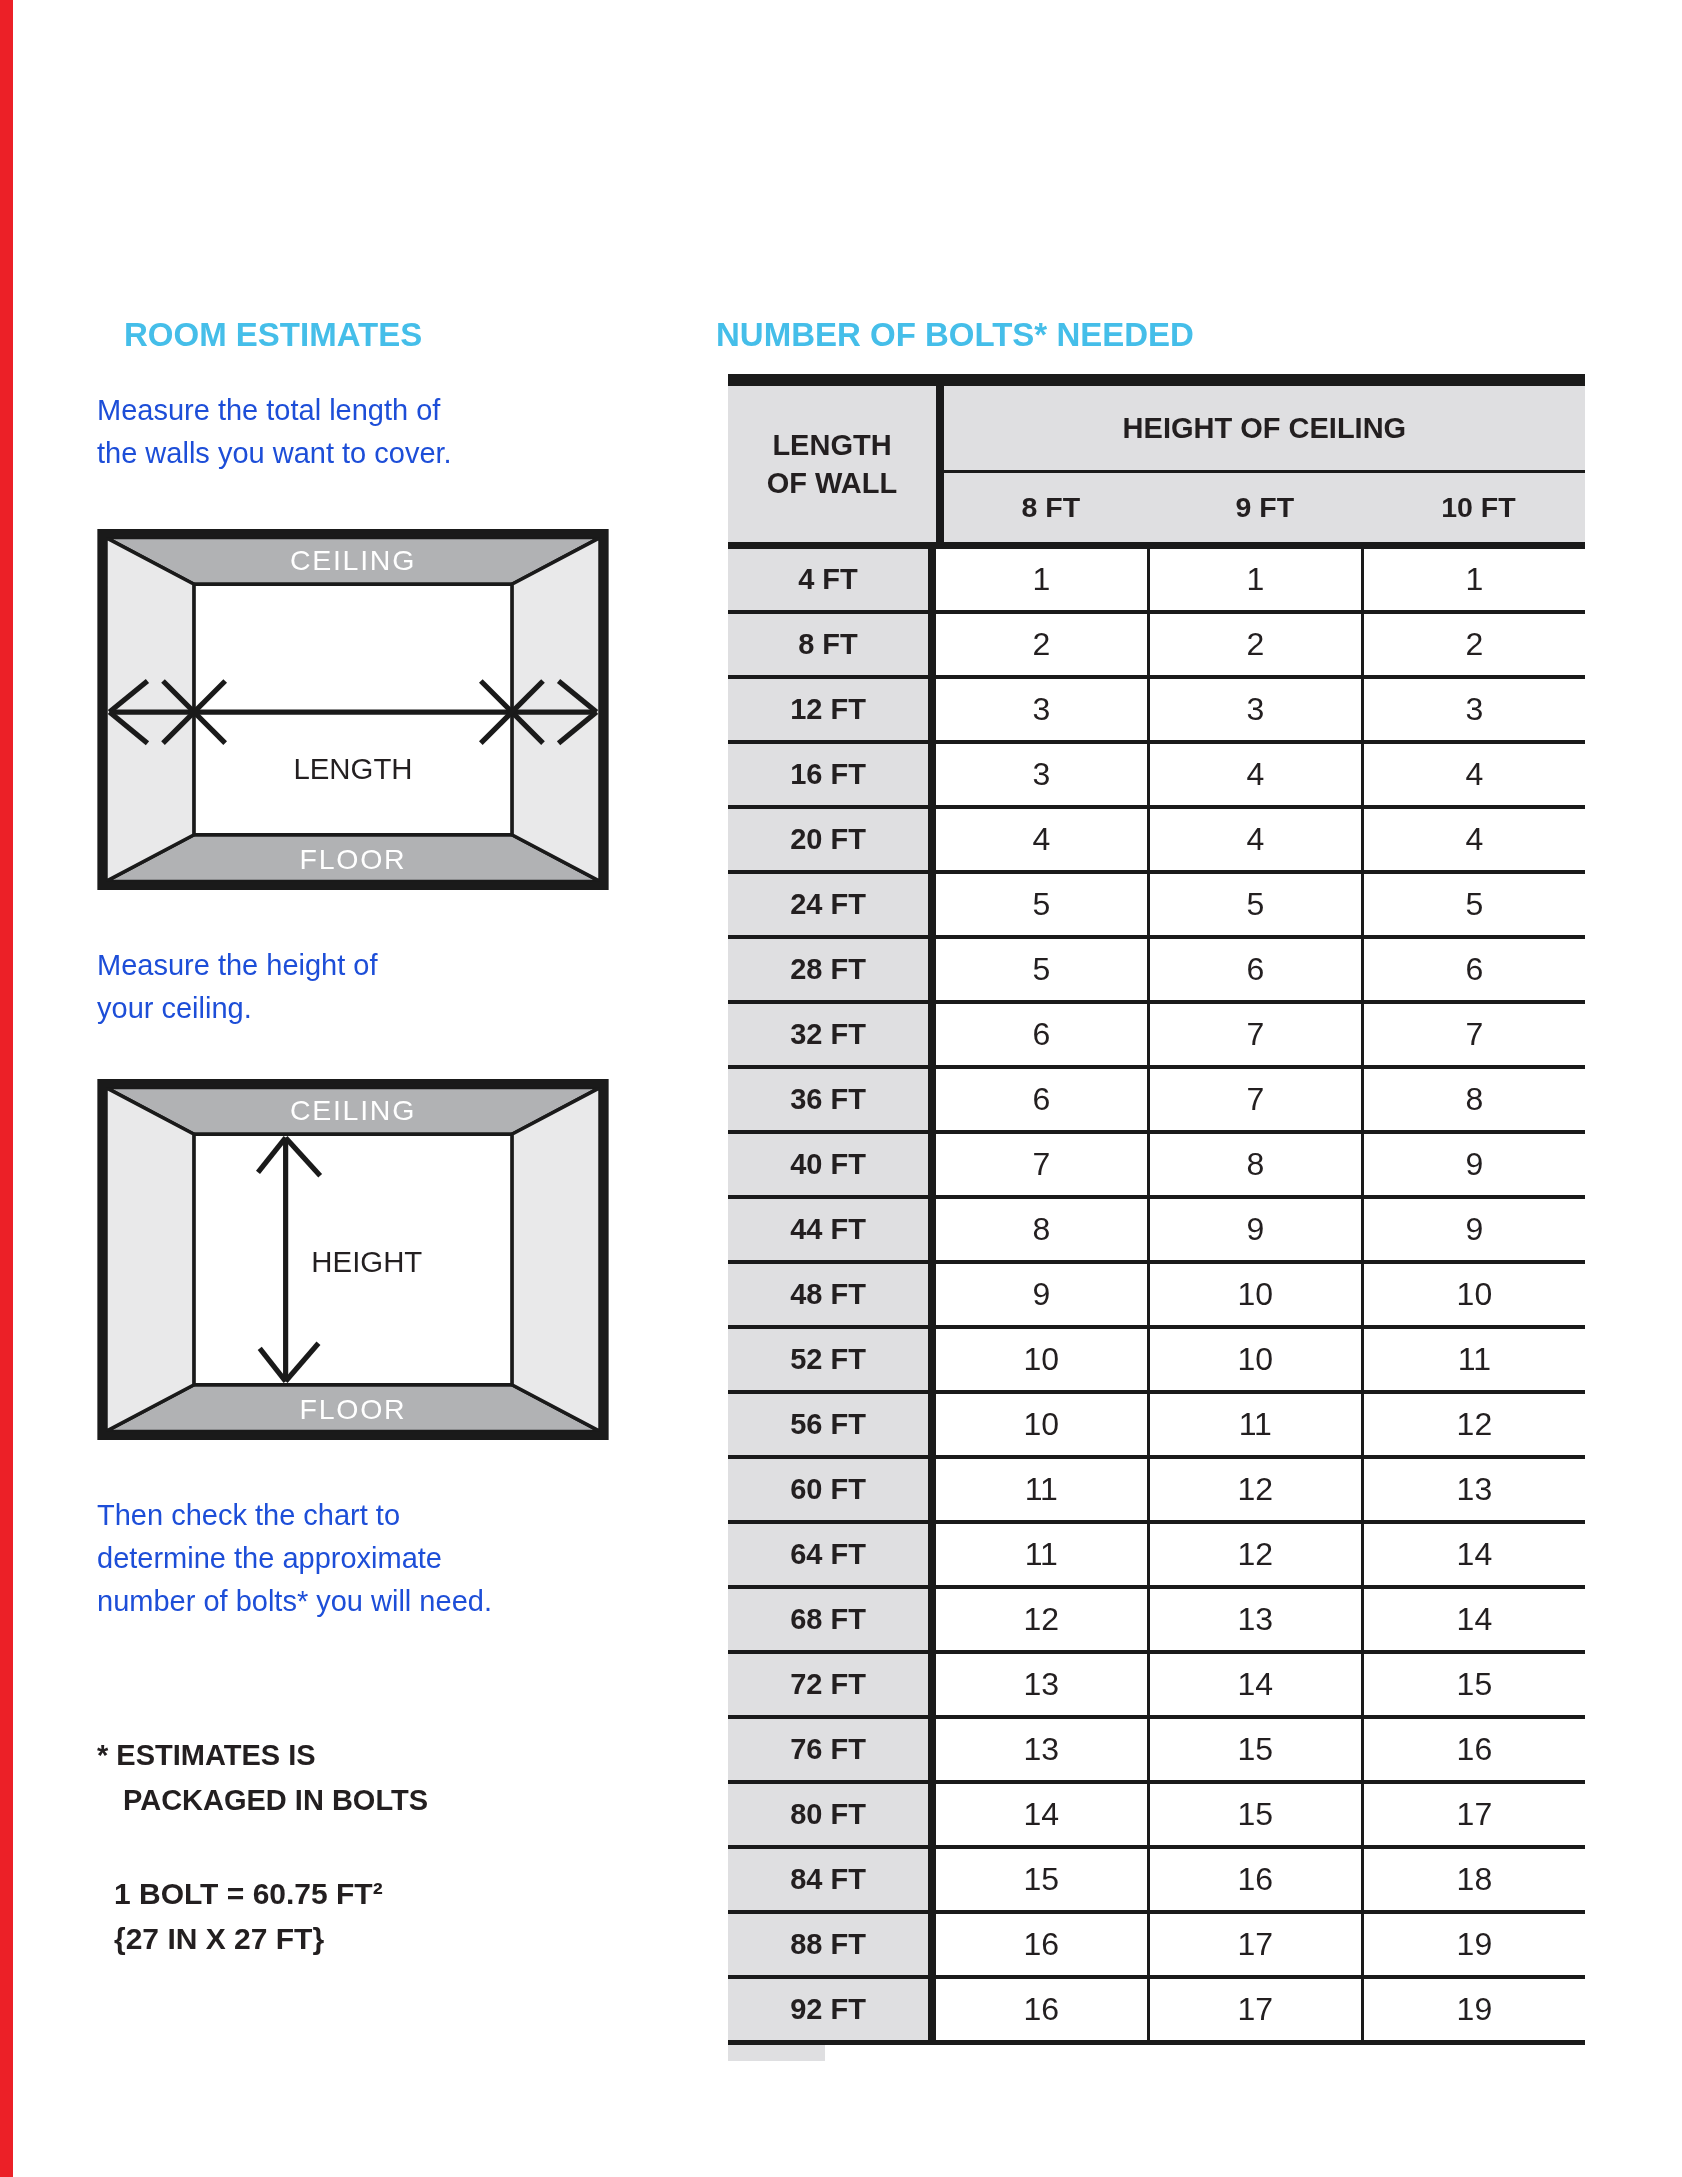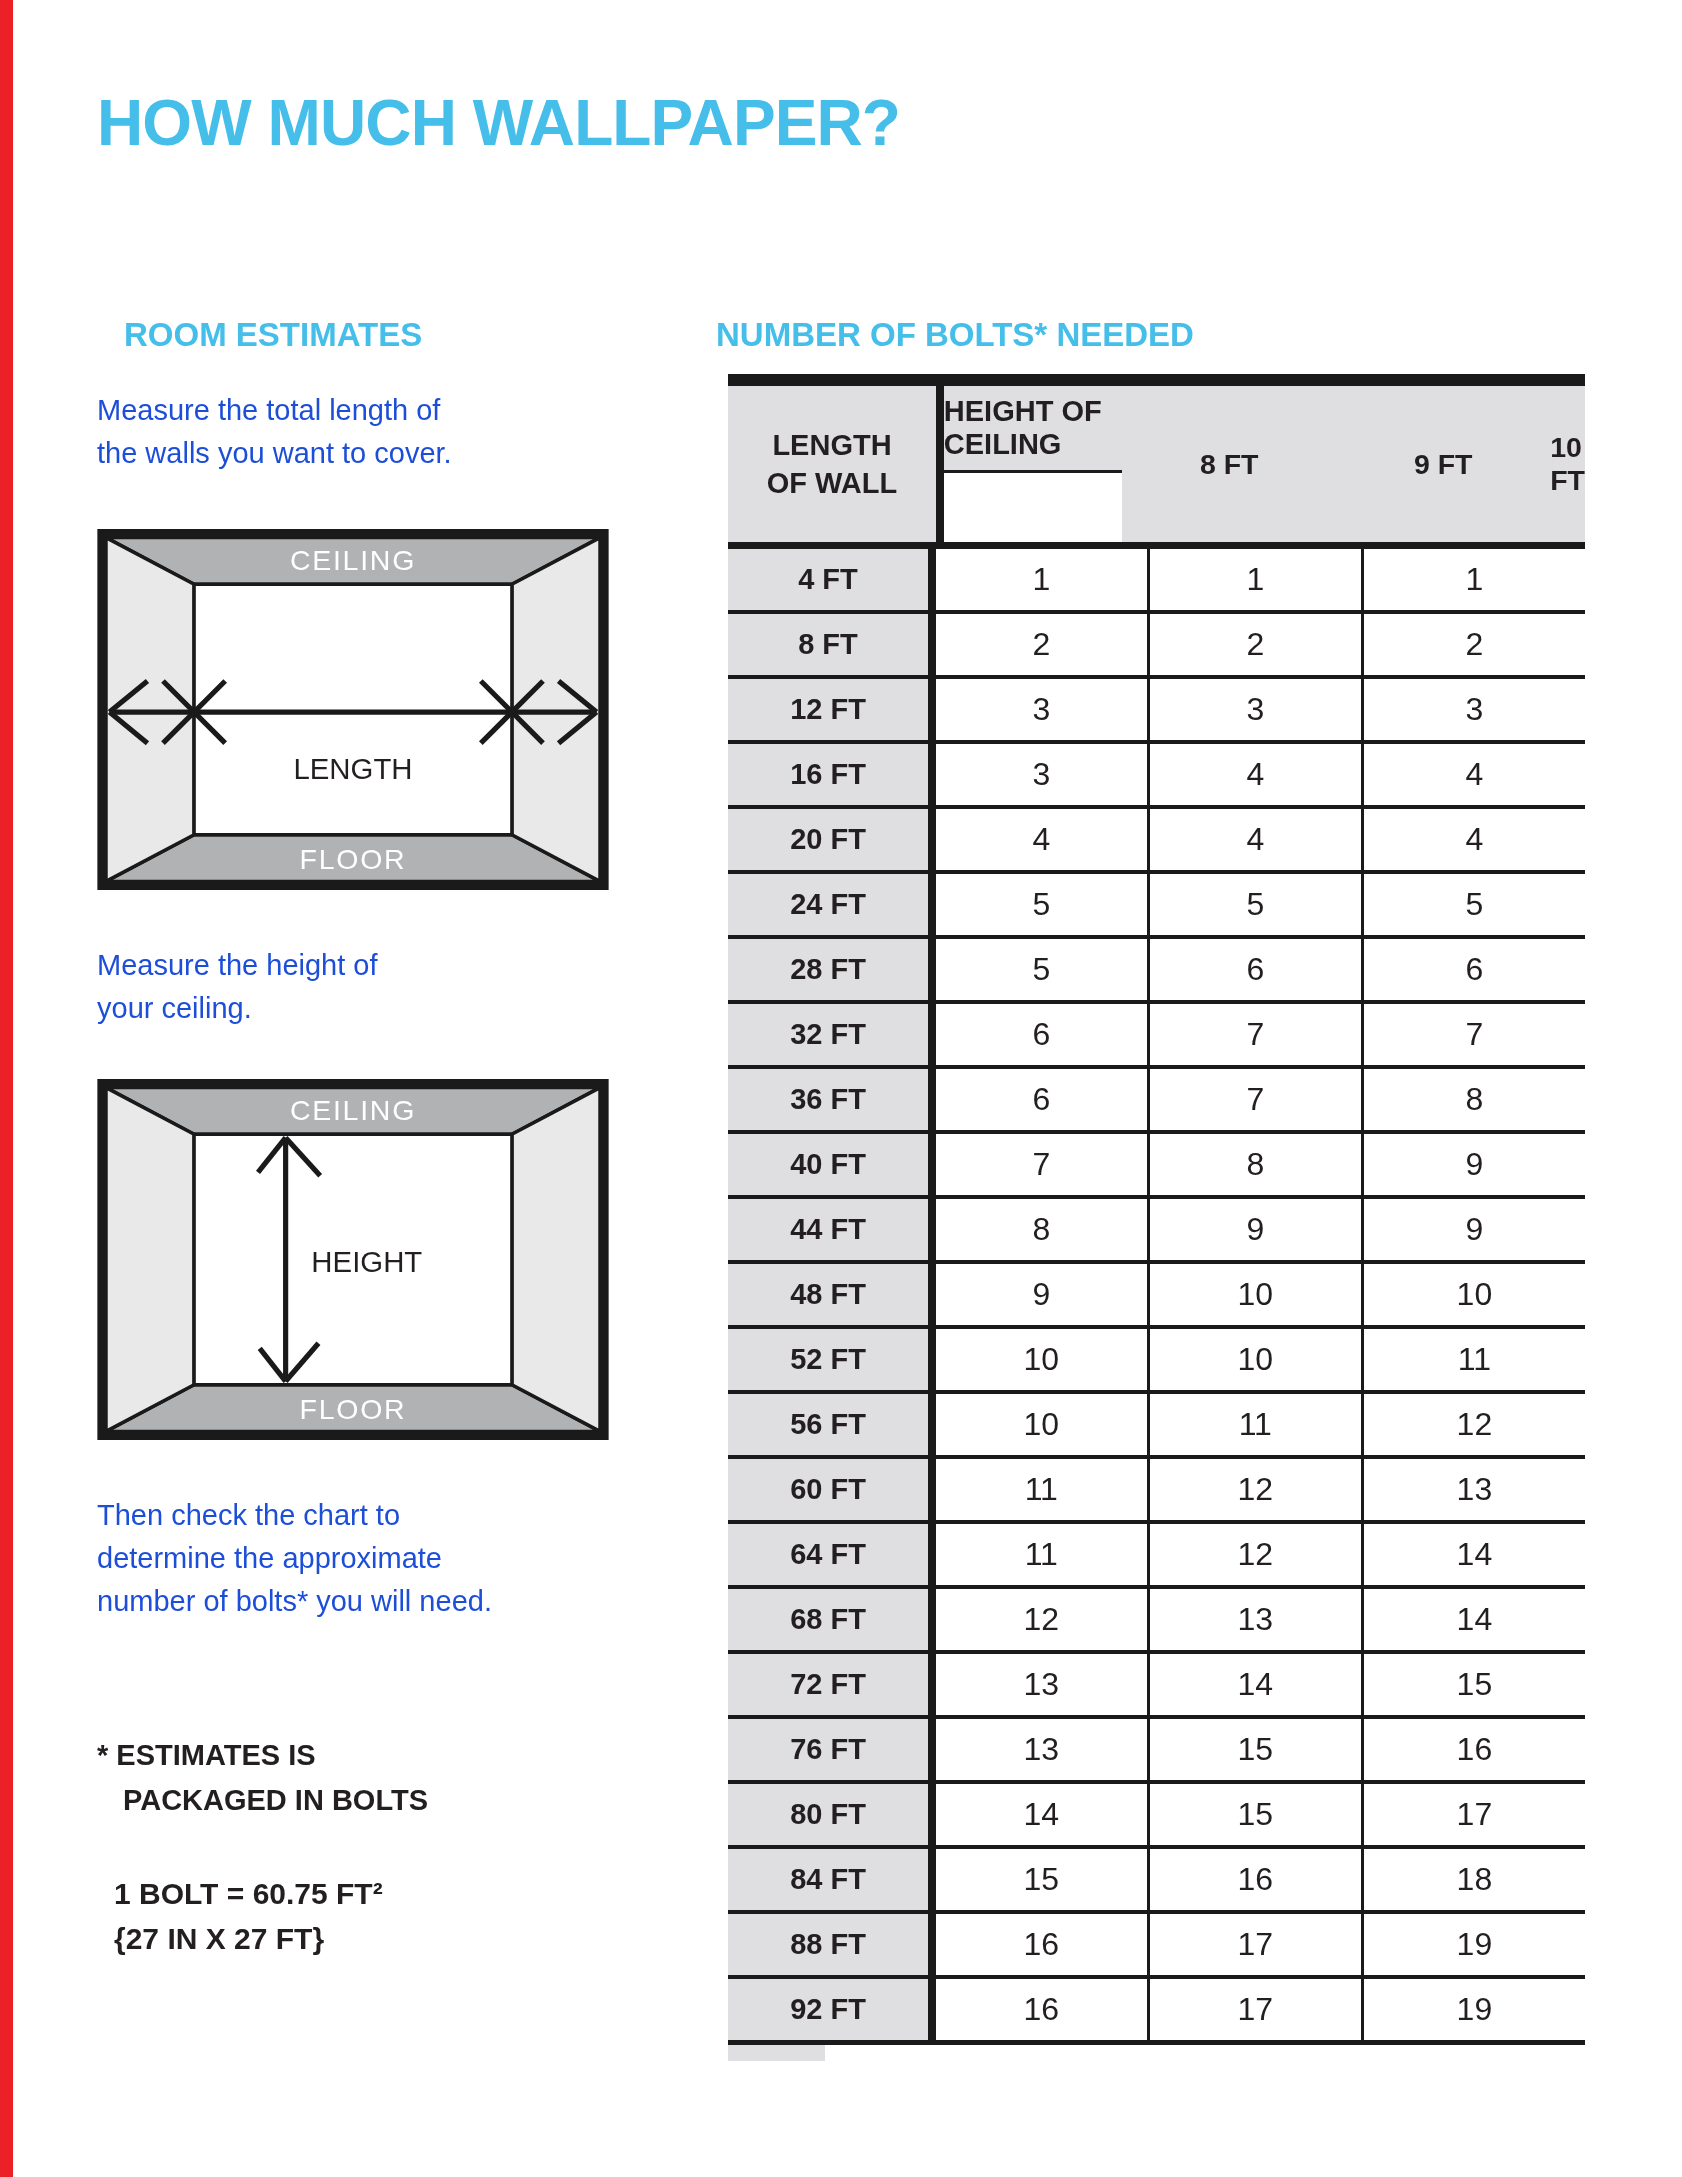--- a/index.html
+++ b/index.html
@@ -50,21 +50,21 @@
   
   .bolt-table{position:absolute;left:728px;top:374px;width:857px;}
   .tbl-topbar{height:12px;background:#1a1a1a;}
   .tbl-header{display:flex;height:156px;}
   .tbl-corner{
     width:208px;background:#DFDFE1;display:flex;flex-direction:column;
     justify-content:center;align-items:center;
     font-size:29px;font-weight:bold;line-height:38px;text-align:center;
   }
   .tbl-vdivider{width:7.8px;background:#1a1a1a;}
-  .tbl-right-head{flex:1;display:flex;flex-direction:row;}
+  .tbl-right-head{flex:1;display:flex;flex-direction:column;}
   .tbl-group{
     height:87px;background:#DFDFE1;border-bottom:3.5px solid #1a1a1a;
     display:flex;align-items:center;justify-content:center;
     font-size:29px;font-weight:bold;box-sizing:border-box;
   }
   .tbl-subrow{flex:1;background:#DFDFE1;display:flex;}
   .tbl-subcell{
     display:flex;align-items:center;justify-content:center;
     font-size:28.5px;font-weight:bold;
   }
@@ -91,21 +91,20 @@
   .diag-walltext{fill:#ffffff;font-size:33px;letter-spacing:2px;font-family:"Liberation Sans","DejaVu Sans",sans-serif;}
   .diag-label{fill:#231F20;font-size:34px;font-family:"Liberation Sans","DejaVu Sans",sans-serif;}
 </style>
 </head>
 <body>
 
 <div class="page">
 
   <div class="red-bar"></div>
 
-  <div class="page-title">HOW MUCH WALLPAPER?</div>
 
   <div class="section-heading" id="room-estimates-heading">ROOM ESTIMATES</div>
 
   <div class="section-heading" id="bolts-needed-heading">NUMBER OF BOLTS* NEEDED</div>
 
   <div class="para" id="para1">
     <div>Measure the total length of</div>
     <div>the walls you want to cover.</div>
   </div>
 

